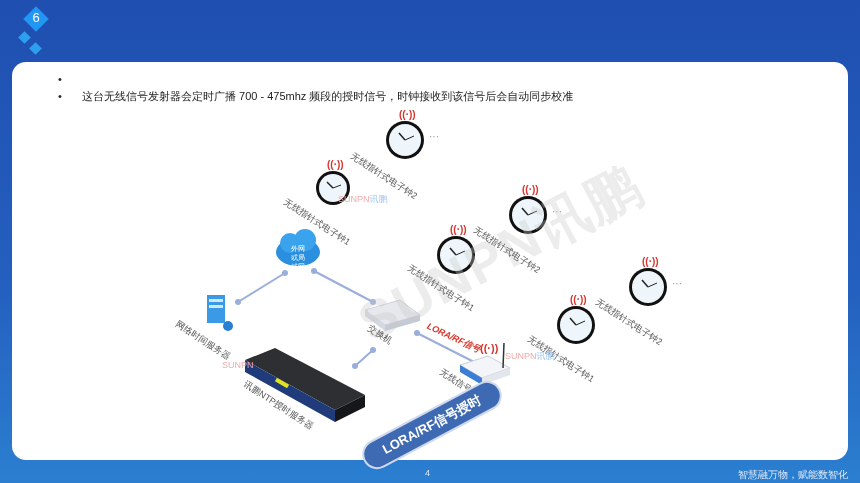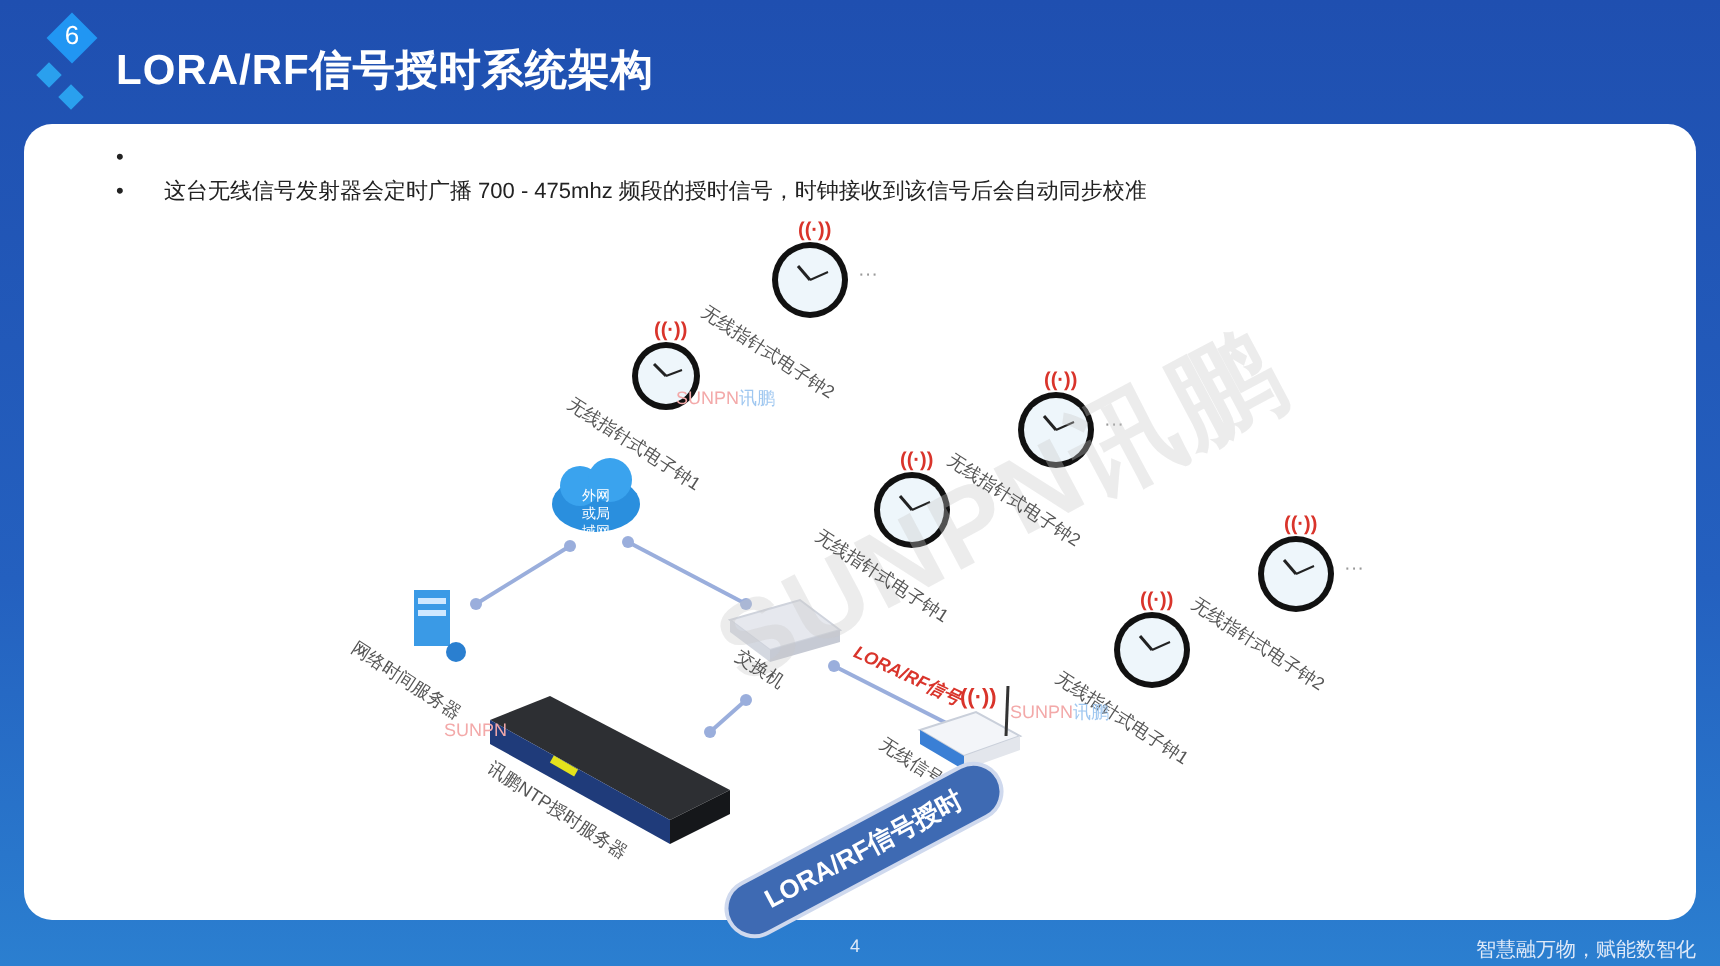--- a/index.html
+++ b/index.html
@@ -42,21 +42,20 @@
   }
 </style>
 </head>
 <body>
 
 <div class="header">
   <div class="diamond d-main"></div>
   <div class="d-num">6</div>
   <div class="diamond d2"></div>
   <div class="diamond d3"></div>
-  <div class="title">LORA/RF信号授时系统架构</div>
 </div>
 
 <div class="panel"></div>
 
 <div class="bullets">
   <div class="b">
       <span class="dot">•</span>
     </div>
   <div class="b">
       <span class="dot">•</span>

